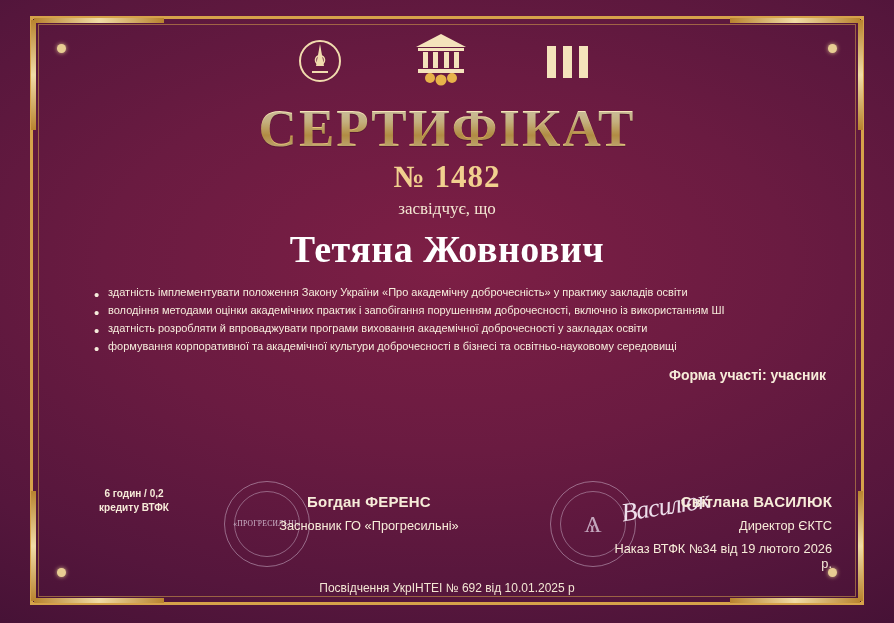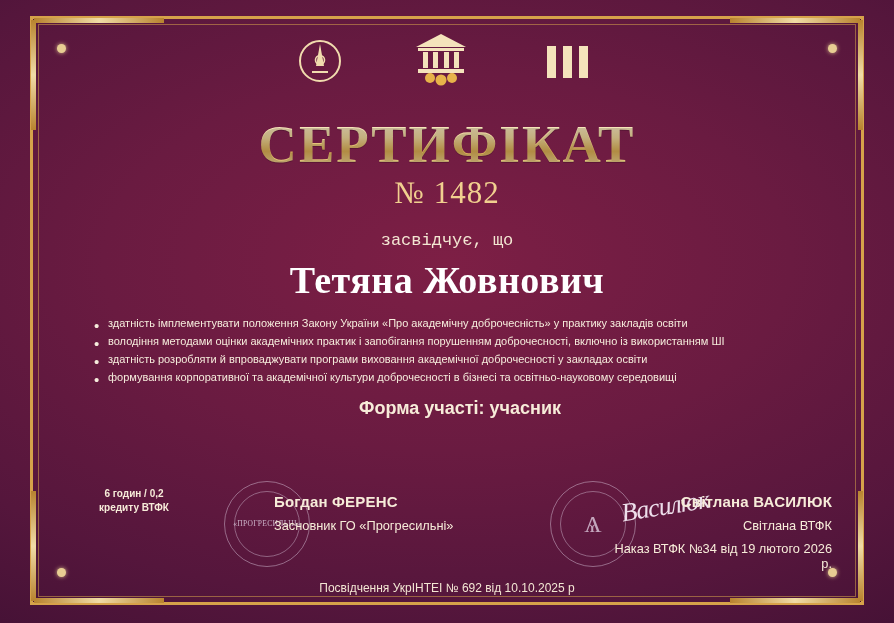--- a/index.html
+++ b/index.html
@@ -91,47 +91,47 @@
     align-items: flex-end;
     gap: 62px;
     padding-top: 28px;
     height: 62px;
   }
   .emblem {
     display: block;
   }
 
   .title {
-    margin-top: 26px;
+    margin-top: 10px;
     font-family: "Liberation Serif", serif;
     font-weight: bold;
     font-size: 53px;
     letter-spacing: 2px;
     background: linear-gradient(180deg, #fdf3dd 0%, #f0d79a 38%, #d8ab52 62%, #f4e2b4 100%);
     -webkit-background-clip: text;
     background-clip: text;
     color: transparent;
     text-shadow: 0 1px 0 rgba(0,0,0,0.18);
     line-height: 1.08;
   }
 
   .number {
     font-family: "Liberation Serif", serif;
-    font-weight: normal;
+    font-weight: bold;
     font-size: 31px;
     color: #f1d08f;
     margin-top: 2px;
     letter-spacing: 1px;
   }
 
   .attests {
     font-size: 17px;
     color: #f3e6d2;
-    margin-top: 20px;
-    font-family: Liberation Mono, monospace;
+    margin-top: 4px;
+    font-family: Liberation Serif, serif;
   }
 
   .recipient {
     font-family: "Liberation Serif", serif;
     font-weight: bold;
     font-size: 38px;
     color: #ffffff;
     margin-top: 8px;
     letter-spacing: 0.5px;
   }
@@ -164,24 +164,24 @@
     content: "•";
     position: absolute;
     left: 0;
     top: -1px;
     color: #f6ecdc;
     font-size: 15px;
   }
 
   .form-line {
     margin-top: 12px;
-    font-size: 18px;
+    font-size: 14px;
     font-weight: bold;
     color: #f7ecd9;
-    text-align: center;
+    text-align: right;
     padding-left: 26px;
   }
 
   .footer {
     position: absolute;
     left: 62px;
     right: 62px;
     bottom: 34px;
     height: 108px;
   }
@@ -193,20 +193,21 @@
     width: 128px;
     text-align: center;
     font-size: 10px;
     font-weight: bold;
     color: #f7ecd9;
     line-height: 1.38;
   }
 
   .sig-block {
     position: absolute;
+    text-align: center;
     color: #f7ecd9;
   }
   .sig-name {
     font-size: 15px;
     font-weight: bold;
     letter-spacing: 0.2px;
   }
   .sig-role {
     font-size: 12.8px;
     margin-top: 8px;
@@ -367,20 +368,20 @@
     </div>
 
     <div class="stamp stamp-right">
       <div class="trident">Ѧ</div>
     </div>
 
     <div class="signature-mark">Василюк</div>
 
     <div class="sig-block sig-right">
       <div class="sig-name">Світлана ВАСИЛЮК</div>
-      <div class="sig-role">Світлана ВТФК</div>
+      <div class="sig-role">Директор ЄКТС</div>
       <div class="sig-role order-line">Наказ ВТФК №34 від 19 лютого 2026 р.</div>
     </div>
 
-    <div class="license-line">Посвідчення УкрІНТЕІ № 692  від 10.10.2025 р</div>
+    <div class="license-line">Посвідчення УкрІНТЕІ № 692  від 10.01.2025 р</div>
   </div>
 
 </div>
 
 </body></html>

